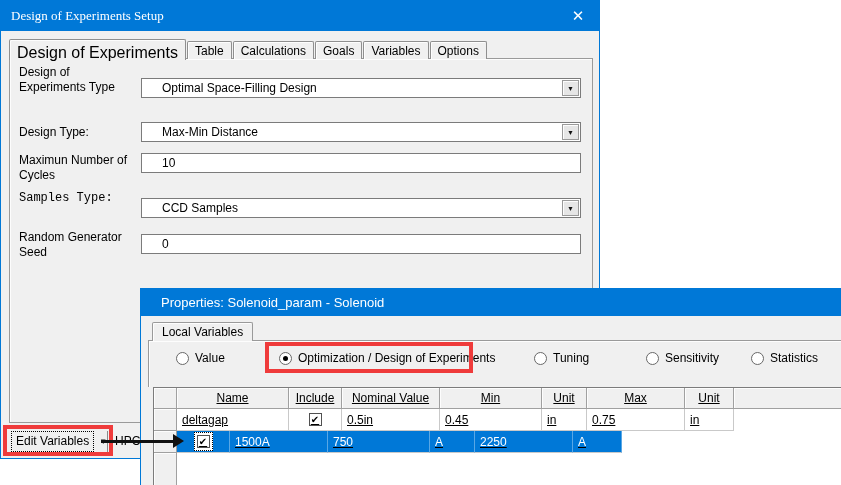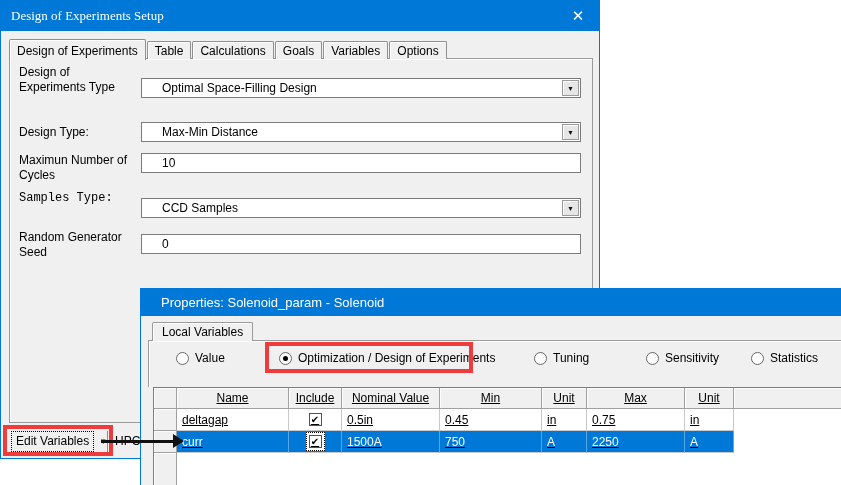--- a/index.html
+++ b/index.html
@@ -10,21 +10,21 @@
   .titlebar { background:#0078d7; color:#fff; font-size:13px; display:flex; align-items:center; }
   .titlebar .title { flex:1; white-space:nowrap; overflow:hidden; }
   .close-btn { width:42px; height:30px; display:flex; align-items:center; justify-content:center; font-size:15px; color:#fff; }
 
   
   #dlg1 { left:0; top:0; width:600px; height:459px; border:1px solid #0078d7; }
   #dlg1 .titlebar { height:30px; padding-left:10px;font-family:Liberation Serif, serif; }
 
   .tabstrip { position:absolute; left:8px; top:37px; right:8px; height:21px; display:flex; align-items:flex-end; z-index:2; }
   .tab { background:#f0f0f0; border:1px solid #8f8f8f; border-bottom:none; border-radius:2px 2px 0 0; height:18px; padding:2px 7px 0 7px; margin-right:1px; white-space:nowrap; box-shadow:inset 1px 1px 0 #fdfdfd; }
-  .tab.active { height:21px; padding-top:4px; margin-bottom:-1px; font-size:12px; }
+  .tab.active { height:21px; padding-top:4px; margin-bottom:-1px; font-size:16px; }
 
   .tabpage { position:absolute; left:8px; top:57px; width:584px; height:365px; border:1px solid #9a9a9a; box-shadow:inset 1px 1px 0 #fdfdfd; z-index:1; }
 
   .lbl { position:absolute; left:18px; width:114px; line-height:15px; z-index:3; }
   .field { position:absolute; left:140px; width:440px; height:20px; background:#fff; border:1px solid #7b7b7b; display:flex; align-items:center; padding-left:20px; z-index:3; white-space:nowrap; }
   .drop { position:absolute; right:1px; top:1px; width:17px; height:16px; background:#e6e6e6; border:1px solid #9a9a9a; box-shadow:inset 1px 1px 0 #fdfdfd; display:flex; align-items:center; justify-content:center; font-size:7px; color:#111; }
 
   #editvars { position:absolute; left:10px; top:429px; height:23px; display:flex; align-items:center; z-index:3; }
   .ev-label { border:1px dotted #000; padding:2px 4px 3px 4px; white-space:nowrap; }
   .ev-drop { font-size:8px; margin-left:5px; color:#111; }
@@ -172,21 +172,20 @@
       </div>
       <div class="dcell c-nominal">0.5in</div>
       <div class="dcell c-min">0.45</div>
       <div class="dcell c-unit">in</div>
       <div class="dcell c-max">0.75</div>
       <div class="dcell c-unit2">in</div>
     </div>
 
     <div class="drow selected">
       <div class="dcell rowhdr c-rowhdr"></div>
-      <div class="dcell c-name">curr</div>
       <div class="dcell c-include">
         <span class="cb-focus">
           <span class="cb">
               <span>✔</span>
             </span>
         </span>
       </div>
       <div class="dcell c-nominal">1500A</div>
       <div class="dcell c-min">750</div>
       <div class="dcell c-unit">A</div>

